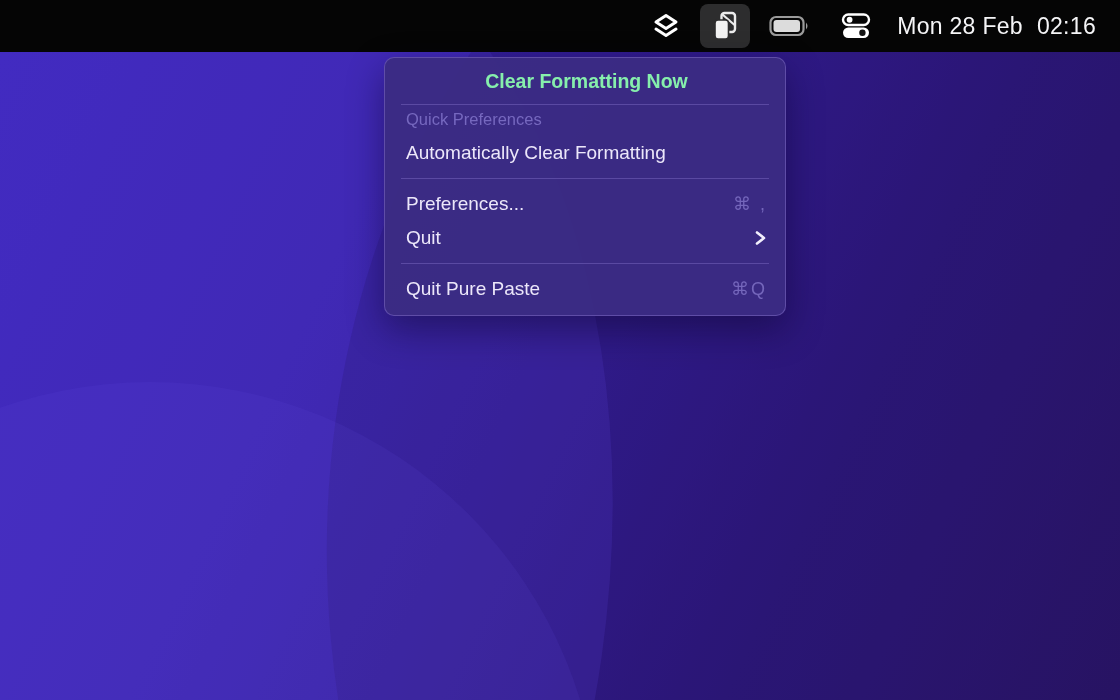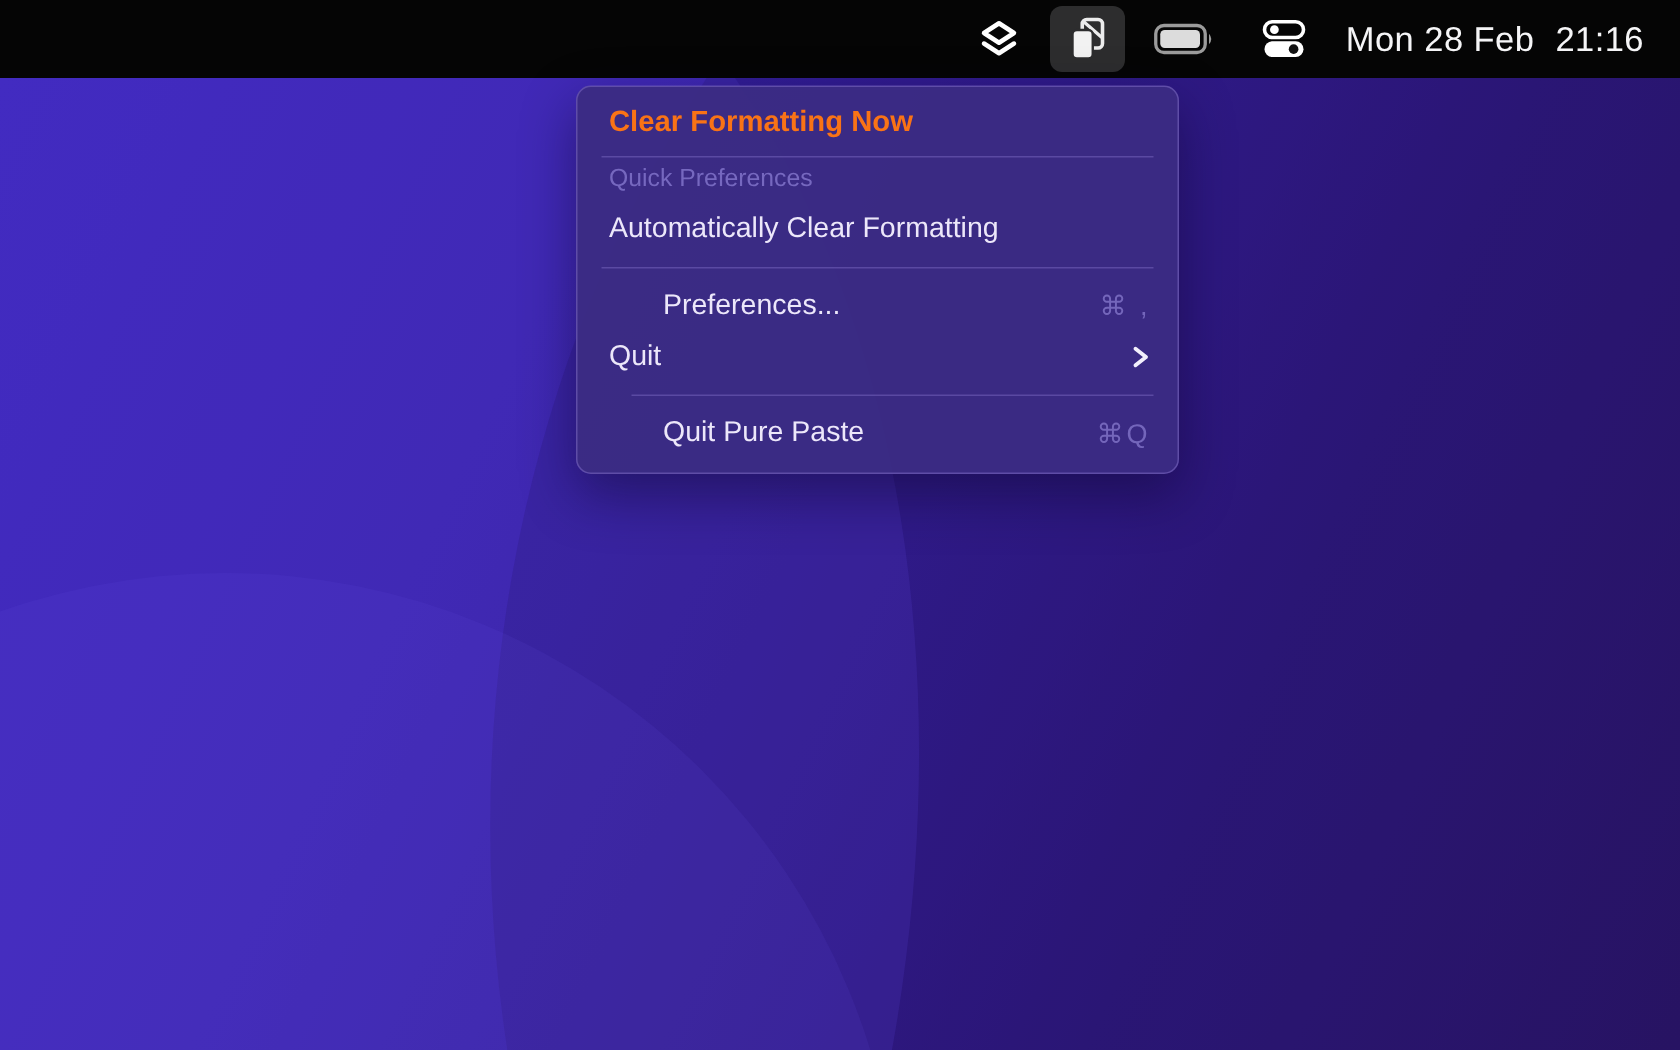--- a/index.html
+++ b/index.html
@@ -52,27 +52,27 @@
     border:1px solid rgba(150,130,220,0.40);
     border-radius:10px;
     box-shadow:0 14px 36px rgba(10,5,40,0.45);
     padding-bottom:9px;
     color:#ece7fa;
   }
   .menu-row {
     display:flex; align-items:center; justify-content:space-between;
     padding:0 18px 0 21px; font-size:19px; height:34px;
   }
-  .menu-row.title { height:46px; font-weight:700; font-size:19.5px; color:#f97316; }
+  .menu-row.title { height:46px; font-weight:700; font-size:19.5px; color:#86efac;justify-content:center; }
   .menu-row.section { height:28px; font-size:16.5px; color:#7668bf; }
   .menu-row.item-tall { height:40px; }
   .menu-sep {
     height:1px; background:rgba(151,132,222,0.35); margin:0 16px;
   }
-  .mt5 { margin-top:5px; } .mt8 { margin-top:8px;margin-left:36px; }
+  .mt5 { margin-top:5px; } .mt8 { margin-top:8px; }
   .shortcut { color:#7466bb; font-size:18px; letter-spacing:2px; }
   .chev { display:flex; align-items:center; }
 
   svg { display:block; }
 </style>
 </head>
 <body>
 
 <div class="desktop">
   <div class="curve-b"></div>
@@ -117,21 +117,21 @@
         <rect x="3" y="3.5" width="26" height="10.5" rx="5.25" fill="none" stroke="#ffffff" stroke-width="2.4"></rect>
         <circle cx="9.6" cy="8.75" r="2.9" fill="#ffffff"></circle>
         <rect x="3" y="16.5" width="26" height="10.5" rx="5.25" fill="#ffffff"></rect>
         <circle cx="22.4" cy="21.75" r="3.2" fill="#121212"></circle>
       </svg>
     </span>
   </div>
 
   <div class="mb-item clock">
     <span>Mon 28 Feb</span>
-    <span>21:16</span>
+    <span>02:16</span>
   </div>
 </div>
 
 <div class="menu-panel">
 
   <div class="menu-row title">
     <span>Clear Formatting Now</span>
   </div>
 
   <div class="menu-sep"></div>

